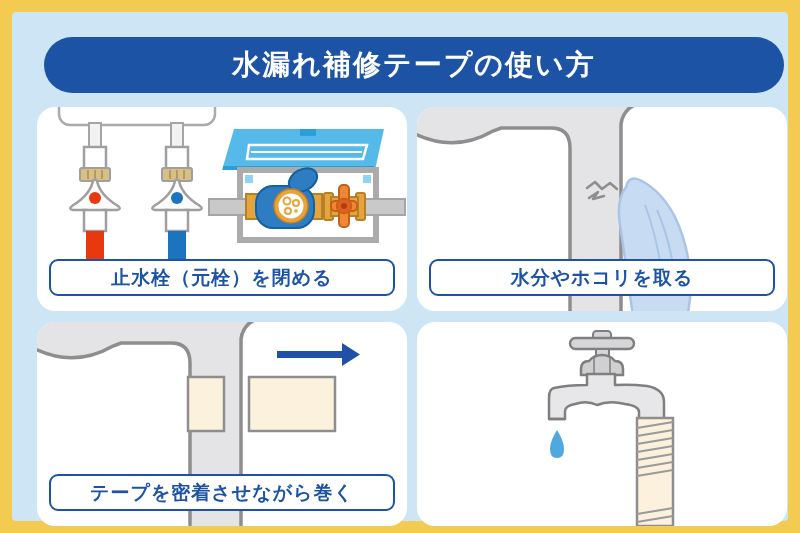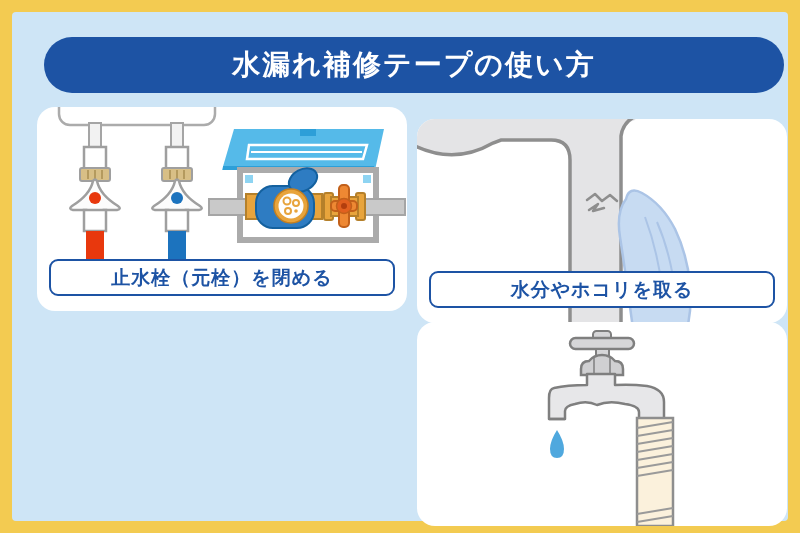--- a/index.html
+++ b/index.html
@@ -8,21 +8,21 @@
   .canvas{position:absolute;left:12px;top:12px;width:776px;height:509px;background:var(--background-blue,#CEE5F6);border-radius:4px;}
   .title-banner{
     position:absolute;left:32px;top:25px;width:740px;height:56px;
     background:var(--primary,#1D53A4);border-radius:28px;
     display:flex;align-items:center;justify-content:center;
     color:#fff;font-size:28px;font-weight:bold;letter-spacing:2px;
   }
   .panel{position:absolute;width:370px;height:204px;background:#fff;border-radius:18px;overflow:hidden;}
   .panel svg{position:absolute;left:0;top:0;display:block;}
   .panel-1{left:25px;top:95px;}
-  .panel-2{left:405px;top:107px;text-align:center;}
+  .panel-2{left:405px;top:95px;text-align:center;}
   .panel-3{left:25px;top:310px;}
   .panel-4{left:405px;top:310px;}
   .step-label{
     position:absolute;left:12px;right:12px;bottom:15px;height:37px;
     background:#fff;border:2.5px solid var(--primary,#1D53A4);border-radius:9px;
     display:flex;align-items:center;justify-content:center;
     color:var(--primary,#1D53A4);font-size:19px;font-weight:bold;letter-spacing:1px;
     box-sizing:border-box;
   }
 </style>
@@ -114,20 +114,35 @@
         </g>
         <g>
           <path d="M209,80 Q212,67 225,74 Q245,85 258,110 Q270,135 273,165 Q275,190 270,210 L216,210 Q208,150 203,118 Q199,93 209,80 Z" fill="var(--cloth-blue,#C7DBF2)" stroke="var(--cloth-stroke,#ABC4E6)" stroke-width="2.5" stroke-linejoin="round"></path>
           <path d="M228,98 Q240,130 245,168" fill="none" stroke="var(--cloth-stroke,#ABC4E6)" stroke-width="2"></path>
           <path d="M240,103 Q254,135 259,178" fill="none" stroke="var(--cloth-stroke,#ABC4E6)" stroke-width="2"></path>
         </g>
       </svg>
       <div class="step-label">水分やホコリを取る</div>
     </div>
 
+    <div class="panel panel-3">
+      <svg width="370" height="204" viewBox="0 0 370 204">
+        <g>
+          <path d="M-6,25 Q36,47 76,24 L84,21 L134,21 Q153,21 153,41 L153,210 L204,210 L204,17 Q206,4 218,1 L222,-6 L-6,-6 Z" fill="var(--pipe-gray,#E4E4E6)"></path>
+          <path d="M-6,25 Q36,47 76,24 L84,21 L134,21 Q153,21 153,41 L153,210" fill="none" stroke="var(--pipe-stroke,#8E8E8E)" stroke-width="3.5" stroke-linecap="round"></path>
+          <path d="M221,-4 Q206,2 204,17 L204,210" fill="none" stroke="var(--pipe-stroke,#8E8E8E)" stroke-width="3.5" stroke-linecap="round"></path>
+        </g>
+        <g>
+          <rect x="151" y="55" width="36" height="54" fill="var(--tape-cream,#FBF1DC)" stroke="#8E8E8E" stroke-width="2.5"></rect>
+          <rect x="212" y="55" width="86" height="54" fill="var(--tape-cream,#FBF1DC)" stroke="#8E8E8E" stroke-width="2.5"></rect>
+        </g>
+        <path d="M240,29 L305,29 L305,21 L323,32.5 L305,44 L305,36 L240,36 Z" fill="var(--arrow-blue,#2150A8)"></path>
+      </svg>
+      <div class="step-label">テープを密着させながら巻く</div>
+    </div>
 
     <div class="panel panel-4">
       <svg width="370" height="204" viewBox="0 0 370 204">
         <g>
           <rect x="176" y="9" width="18" height="9" rx="3.5" fill="#D6D6D8" stroke="#7F7F7F" stroke-width="2"></rect>
           <rect x="153" y="16" width="64" height="11" rx="5.5" fill="#D6D6D8" stroke="#7F7F7F" stroke-width="2.5"></rect>
           <rect x="179" y="27" width="13" height="11" fill="#D6D6D8" stroke="#7F7F7F" stroke-width="2"></rect>
           <path d="M164,53 L164,47 Q164,39 172,39 Q177,33 185,33 Q193,33 198,39 Q206,39 206,47 L206,53 Z" fill="#D0D0D2" stroke="#7F7F7F" stroke-width="2.5"></path>
           <path d="M177,36 L177,52 M193,36 L193,52" stroke="#7F7F7F" stroke-width="1.5"></path>
           <path d="M170,52 L170,63 Q150,63 137,66 Q132,67 132,76 L132,97 L148,97 L148,89 Q148,84 158,82 Q170,78 180,83 Q192,78 208,82 Q222,84 222,90 L222,97 L247,97 L247,80 Q247,67 230,64 Q214,62 198,63 L198,52 Z" fill="#E7E7E9" stroke="#7F7F7F" stroke-width="2.5" stroke-linejoin="round"></path>

